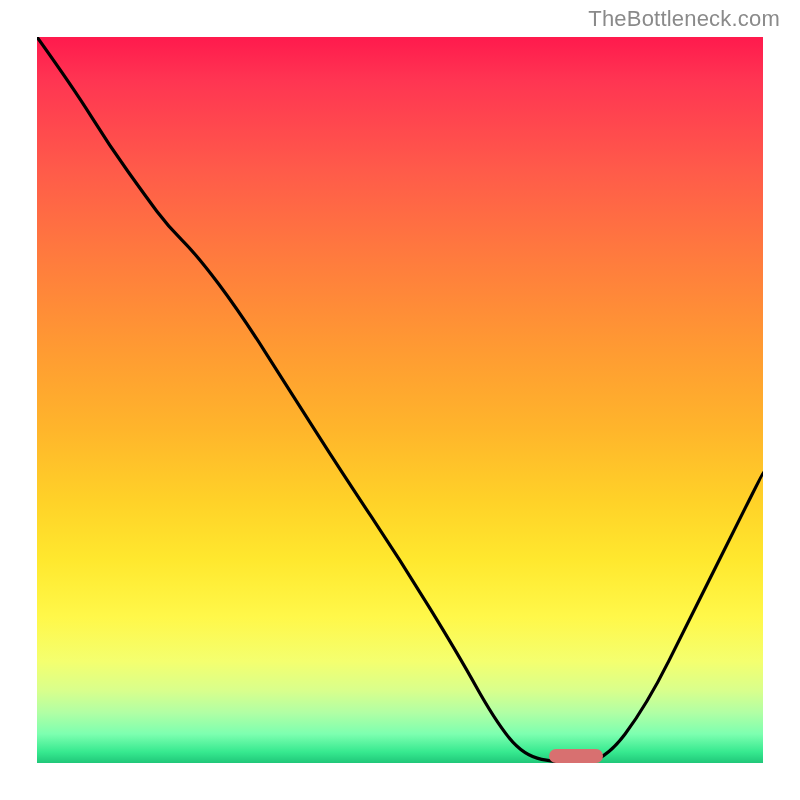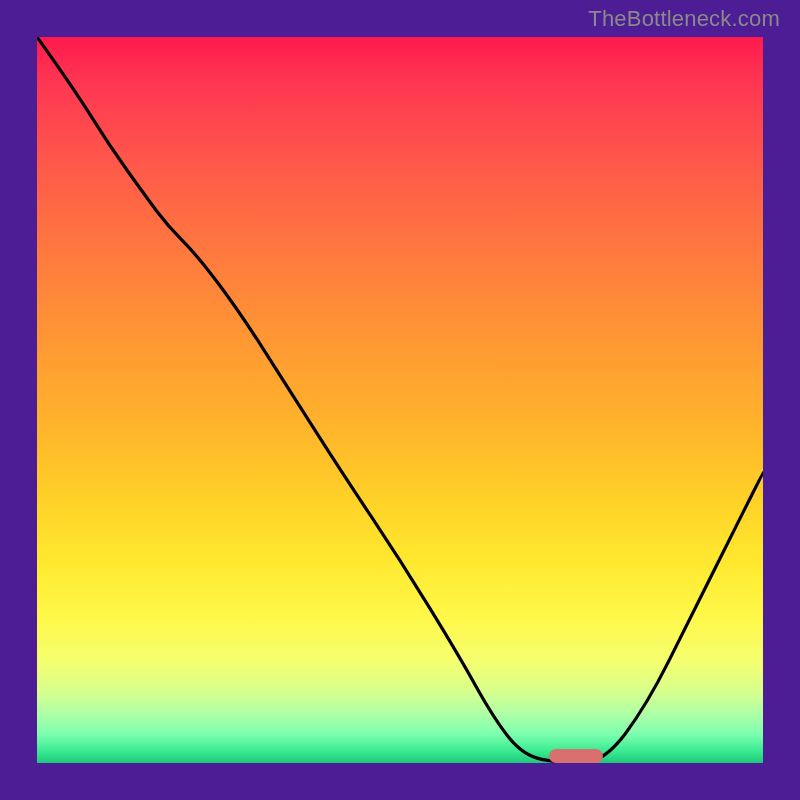--- a/index.html
+++ b/index.html
@@ -10,21 +10,21 @@
     background: #000;
     overflow: hidden;
     font-family: Arial, Helvetica, sans-serif;
   }
   .frame {
     position: absolute;
     left: 0;
     top: 0;
     width: 800px;
     height: 800px;
-    background: #4c1d95;
+    background: #ffffff;
   }
   .plot-area {
     position: absolute;
     left: 37px;
     top: 37px;
     width: 726px;
     height: 726px;
     overflow: hidden;
   }
   .gradient-bg {

